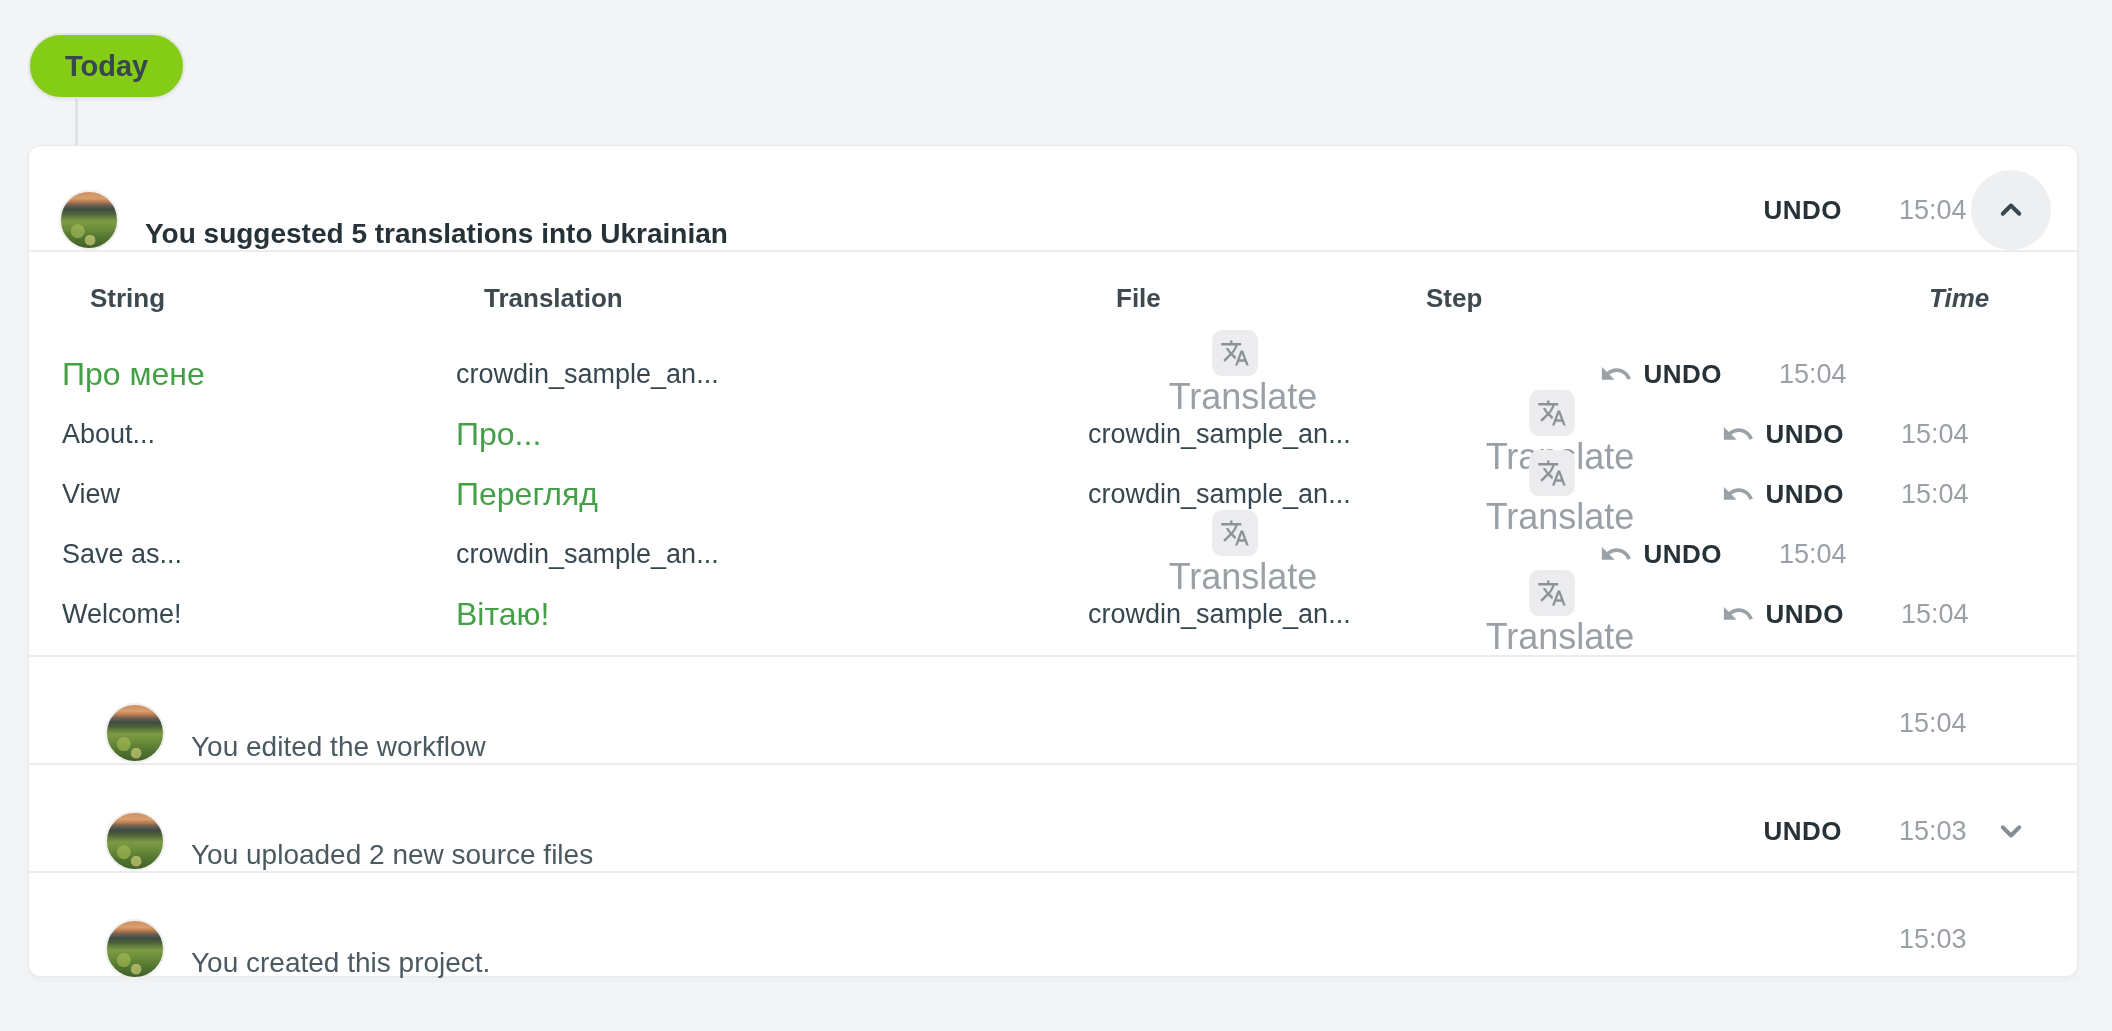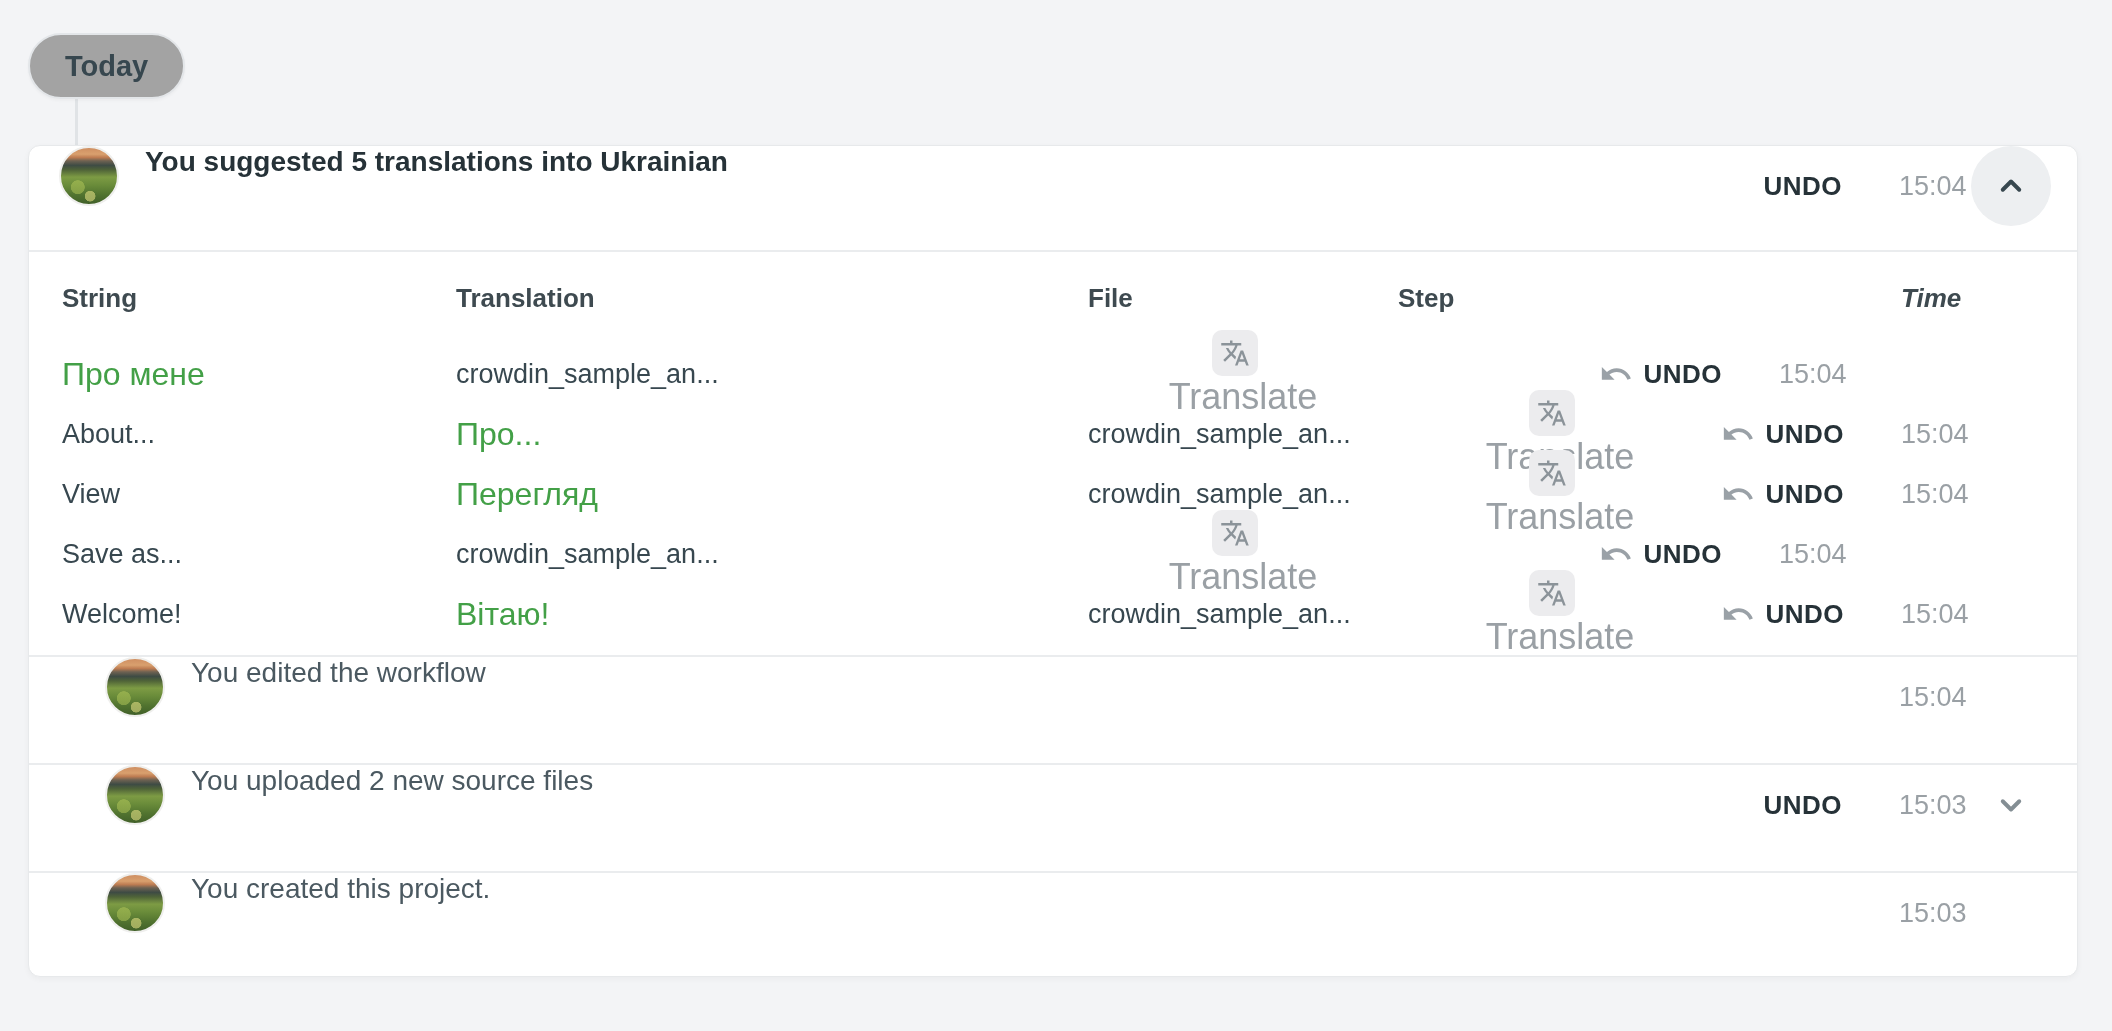--- a/index.html
+++ b/index.html
@@ -8,21 +8,21 @@
     width:2112px; height:1031px;
     background:#f3f4f6;
     font-family:"Liberation Sans", sans-serif;
     position:relative;
     overflow:hidden;
   }
   
   .today-pill {
     position:absolute; left:28px; top:33px; height:66px;
     padding:0 35px;
-    background:#a3a3a3;
+    background:#84cc16;
     border:2px solid #e3e6e9;
     border-radius:36px;
     display:flex; align-items:center;
     font-size:29px; font-weight:bold; color:#37474f;
     box-shadow:0 2px 3px rgba(0,0,0,.03);
     z-index:2;
   }
   .today-connector {
     position:absolute; left:75px; top:99px; width:3px; height:48px;
     background:#e0e3e6;
@@ -32,21 +32,21 @@
     position:absolute; left:28px; top:145px; width:2050px; height:832px;
     background:#ffffff;
     border:1px solid #e7e9eb;
     border-radius:12px;
     box-shadow:0 2px 6px rgba(0,0,0,.04);
   }
   .divider { height:2px; background:#eaecee; }
 
   
   .activity-row {
-    display:flex; align-items:flex-start;
+    display:flex; align-items:flex-end;
     height:104px;
     padding:0 26px 0 30px;
   }
   .activity-row.tall { height:106px;margin-left:46px; }
   .avatar {
     width:60px; height:60px; border-radius:50%;
     margin-right:26px; flex:none;
     border:2px solid #efefed;
     background:
       radial-gradient(circle at 52% 86%, rgba(223,220,130,.6) 0 9%, rgba(223,220,130,0) 10%),
@@ -70,21 +70,21 @@
   .chev-slot.plain { cursor:pointer; }
 
   
   .xtable { padding:14px 26px 25px 33px; }
   .trow {
     display:grid;
     grid-template-columns:394px 632px 310px 324px 122px 209px;
     align-items:center;
     height:60px;
   }
-  .trow.thead { height:64px; }
+  .trow.thead { height:64px;margin-left:28px; }
   .th { font-size:26px; font-weight:bold; color:#3e4a50; }
   .th.time-h { padding-left:57px;font-style:italic; }
   .td-string { font-size:27px; color:#37474f; }
   .td-trans  { font-size:32px; color:#43a047; cursor:pointer; }
   .td-file   { font-size:27px; color:#37474f; white-space:nowrap; overflow:hidden; }
   .td-step   { display:flex; align-items:center; font-size:36px; color:#9aa0a5;flex-direction:column; }
   .step-ico {
     width:46px; height:46px; border-radius:10px; background:#ececee;
     display:flex; align-items:center; justify-content:center;
     margin-right:16px; flex:none;

